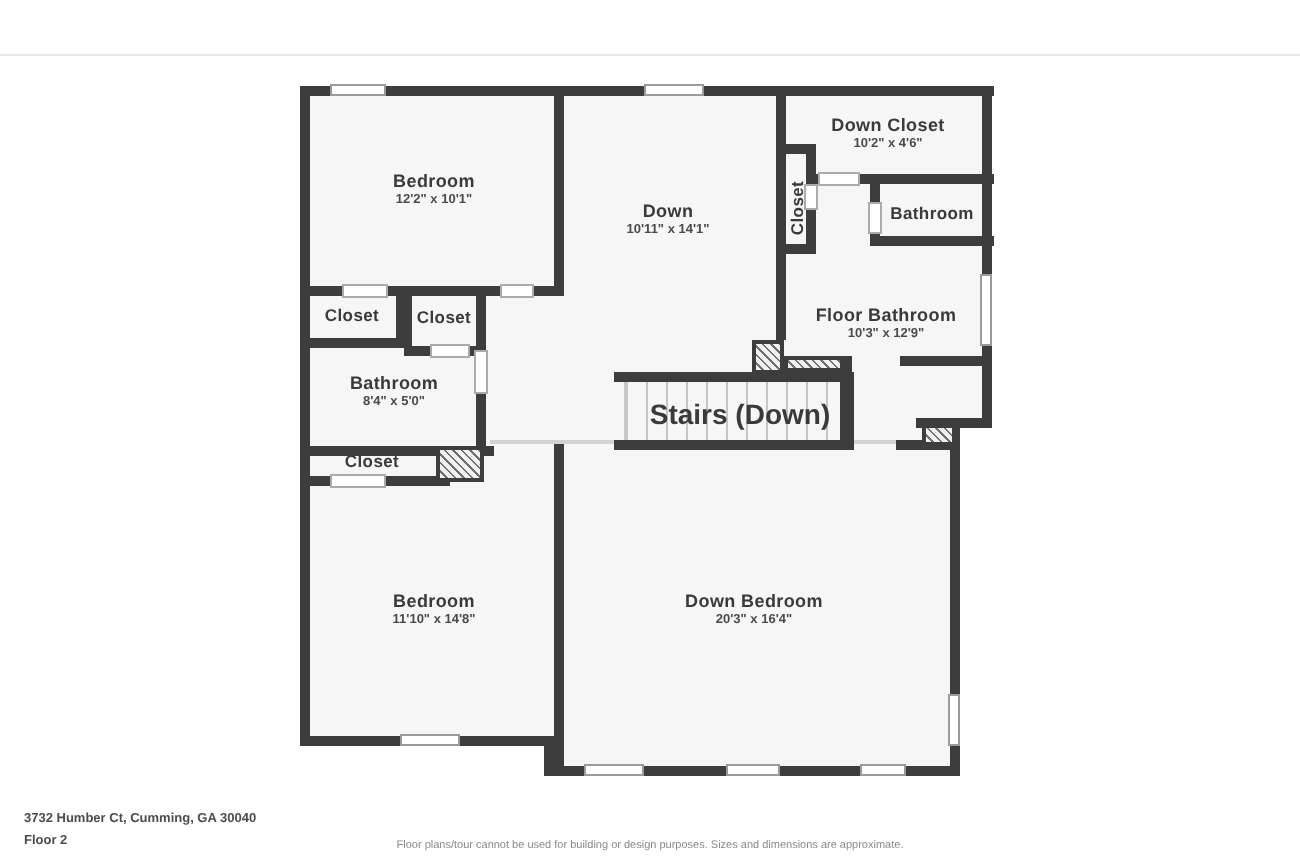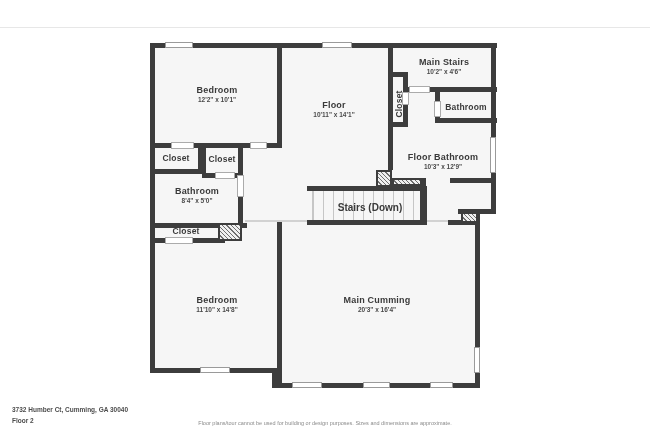--- a/index.html
+++ b/index.html
@@ -23,21 +23,21 @@
   }
   .openline{position:absolute;background:#d2d2d2;}
   .rlabel{
     position:absolute;transform:translate(-50%,-50%);text-align:center;white-space:nowrap;
     line-height:1.25;
   }
   .rlabel .nm{display:block;font-size:9px;font-weight:bold;letter-spacing:.2px;}
   .rlabel .dm{display:block;font-size:6.5px;font-weight:bold;color:#4a4a4a;}
   .rlabel.small .nm{font-size:8.5px;}
   .rlabel.vert{transform:translate(-50%,-50%) rotate(-90deg);}
-  .stairslbl{position:absolute;transform:translate(-50%,-50%);font-size:10px;font-weight:bold;white-space:nowrap;}
+  .stairslbl{position:absolute;transform:translate(-50%,-50%);font-size:14px;font-weight:bold;white-space:nowrap;}
   .addr{position:absolute;left:12px;top:406px;font-size:6.5px;font-weight:bold;color:#4c4c4c;}
   .flr{position:absolute;left:12px;top:417px;font-size:6.5px;font-weight:bold;color:#4c4c4c;}
   .disc{position:absolute;left:0;top:420px;width:650px;text-align:center;font-size:5.5px;color:#8a8a8a;}
 </style>
 </head>
 <body>
 
 <div id="canvas">
   <div class="topline"></div>
 
@@ -107,25 +107,25 @@
     <div class="door" style="left:165px;top:237px;width:28px;height:7px"></div>
     <div class="door" style="left:409px;top:86px;width:21px;height:7px"></div>
     <div class="door" style="left:434px;top:101px;width:7px;height:16px"></div>
     <div class="door" style="left:402px;top:92px;width:7px;height:13px"></div>
 
     <div class="rlabel" style="left:217px;top:95px">
       <span class="nm">Bedroom</span>
       <span class="dm">12'2" x 10'1"</span>
     </div>
     <div class="rlabel" style="left:334px;top:110px">
-      <span class="nm">Floor</span>
+      <span class="nm">Down</span>
       <span class="dm">10'11" x 14'1"</span>
     </div>
     <div class="rlabel" style="left:444px;top:67px">
-      <span class="nm">Main Stairs</span>
+      <span class="nm">Down Closet</span>
       <span class="dm">10'2" x 4'6"</span>
     </div>
     <div class="rlabel vert small" style="left:399px;top:104px">
       <span class="nm">Closet</span>
     </div>
     <div class="rlabel small" style="left:466px;top:107px">
       <span class="nm">Bathroom</span>
     </div>
     <div class="rlabel" style="left:443px;top:162px">
       <span class="nm">Floor Bathroom</span>
@@ -143,21 +143,21 @@
     </div>
     <div class="rlabel small" style="left:186px;top:231px">
       <span class="nm">Closet</span>
     </div>
     <div class="stairslbl" style="left:370px;top:207px">Stairs (Down)</div>
     <div class="rlabel" style="left:217px;top:305px">
       <span class="nm">Bedroom</span>
       <span class="dm">11'10" x 14'8"</span>
     </div>
     <div class="rlabel" style="left:377px;top:305px">
-      <span class="nm">Main Cumming</span>
+      <span class="nm">Down Bedroom</span>
       <span class="dm">20'3" x 16'4"</span>
     </div>
   </div>
 
   <div class="addr">3732 Humber Ct, Cumming, GA 30040</div>
   <div class="flr">Floor 2</div>
   <div class="disc">Floor plans/tour cannot be used for building or design purposes. Sizes and dimensions are approximate.</div>
 </div>
 
 </body></html>

